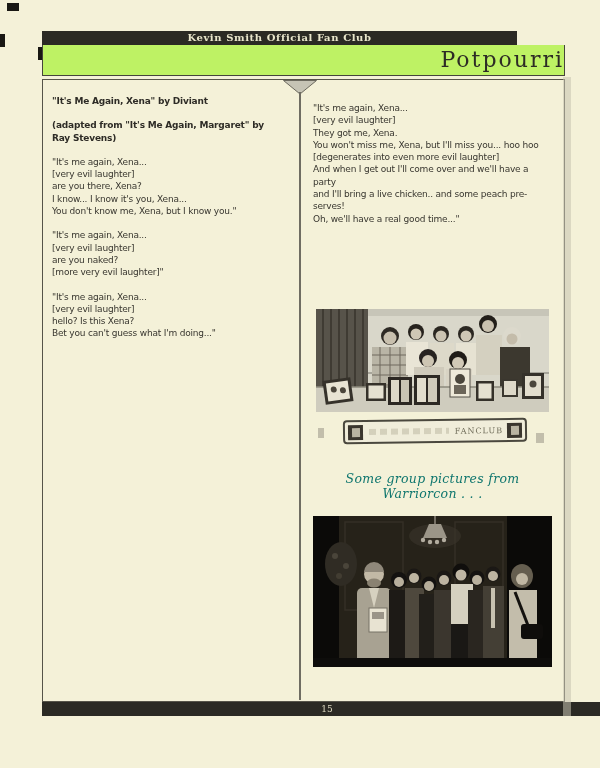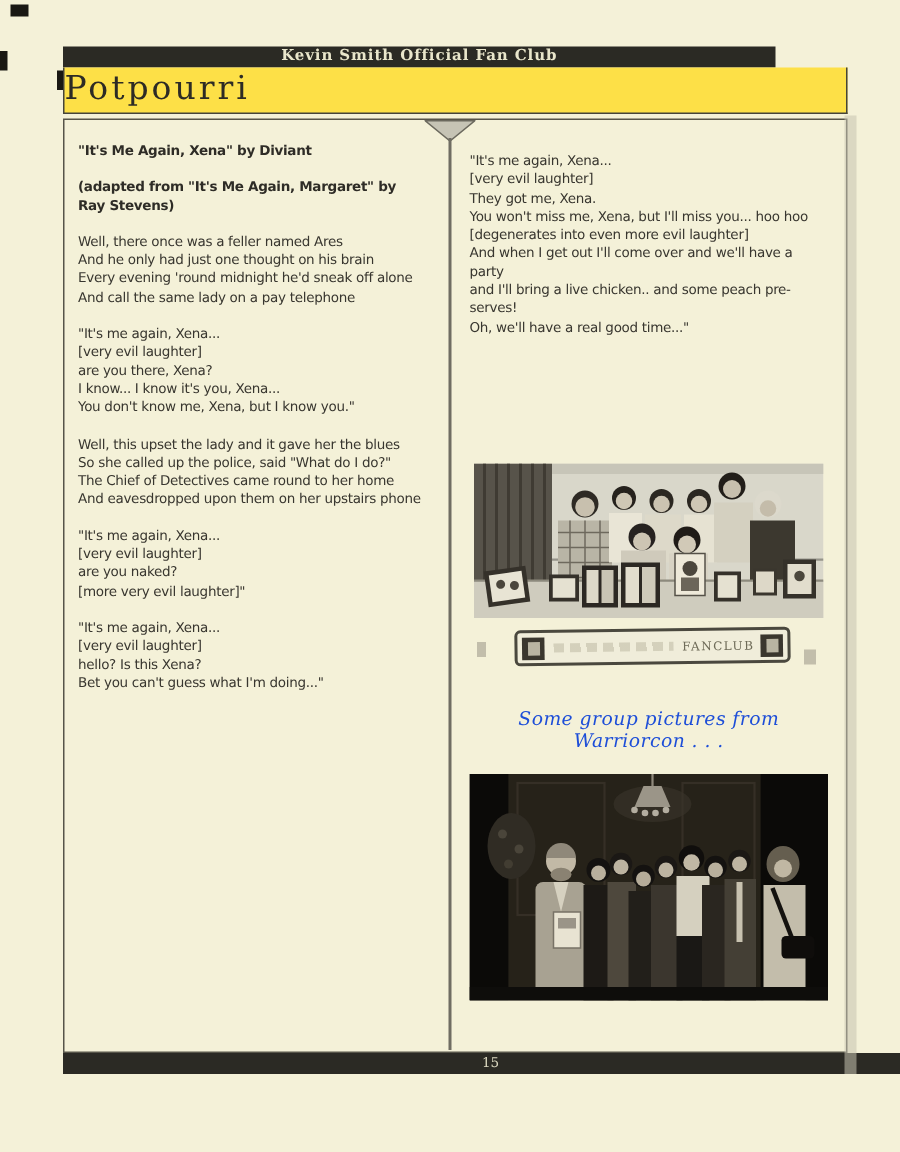--- a/index.html
+++ b/index.html
@@ -17,24 +17,24 @@
   .speck{position:absolute;background:#b5b2a0;opacity:.8;}
   .sp1{left:318px;top:428px;width:6px;height:10px;}
   .sp2{left:536px;top:433px;width:8px;height:10px;}
   
   .header-bar{
     left:42px;top:31px;width:475px;height:14px;background:#2b2a24;
     color:#e9e6cb;font-family:"DejaVu Serif",serif;font-weight:bold;
     font-size:10px;line-height:14px;text-align:center;letter-spacing:.6px;
   }
   .title-box{
-    left:42px;top:45px;width:521px;height:30px;background:#fde047;
+    left:42px;top:45px;width:521px;height:30px;background:#bef264;
     border:1px solid #45443b;border-top:none;
     color:#2d2b25;font-family:"DejaVu Serif",serif;
-    font-size:22px;line-height:30px;text-align:left;letter-spacing:2px;
+    font-size:22px;line-height:30px;text-align:right;letter-spacing:2px;
   }
   
   .content-box{
     left:42px;top:79px;width:521px;height:621px;
     border:1px solid #565449;background:#f4f1d8;
   }
   .divider-line{left:299px;top:92px;width:1.5px;height:608px;background:#6f6d62;}
   .divider-triangle{left:283px;top:80px;width:34px;height:15px;}
   
   .stanza{
@@ -63,21 +63,21 @@
     background:repeating-linear-gradient(90deg,#cdc9b4 0 7px,#f0edda 7px 11px);
     opacity:.8;}
   .banner-text{
     font-family:"DejaVu Serif",serif;font-weight:normal;font-size:8px;
     letter-spacing:1px;color:#6e6b58;flex:none;
   }
   
   .caption{
     left:316px;top:471px;width:233px;text-align:center;
     font-family:"DejaVu Serif",serif;font-style:italic;
-    font-size:12.5px;color:#1d4ed8;letter-spacing:.3px;
+    font-size:12.5px;color:#0f766e;letter-spacing:.3px;
   }
   
   .footer-bar{
     left:42px;top:702px;width:570px;height:14px;background:#2b2a24;
     color:#dbd8bf;font-family:"DejaVu Serif",serif;font-size:9px;
     line-height:14px;text-align:center;
   }
   .edge-shadow{left:563px;top:77px;width:8px;height:639px;background:#c6c3b1;opacity:.55;}
 </style>
 </head>
@@ -101,33 +101,25 @@
 
   <svg class="abs divider-triangle" viewBox="0 0 34 15">
     <polygon points="0.5,0.5 33.5,0.5 17,14" fill="#c6c4b5" stroke="#6b695e" stroke-width="1"></polygon>
   </svg>
   <div class="abs divider-line"></div>
 
   <div class="abs col-left">
     <p class="stanza bold">"It's Me Again, Xena" by Diviant</p>
     <p class="stanza bold">(adapted from "It's Me Again, Margaret" by
 Ray Stevens)</p>
-    <p class="stanza">Well, there once was a feller named Ares
-And he only had just one thought on his brain
-Every evening 'round midnight he'd sneak off alone
-And call the same lady on a pay telephone</p>
     <p class="stanza">"It's me again, Xena...
 [very evil laughter]
 are you there, Xena?
 I know... I know it's you, Xena...
 You don't know me, Xena, but I know you."</p>
-    <p class="stanza">Well, this upset the lady and it gave her the blues
-So she called up the police, said "What do I do?"
-The Chief of Detectives came round to her home
-And eavesdropped upon them on her upstairs phone</p>
     <p class="stanza">"It's me again, Xena...
 [very evil laughter]
 are you naked?
 [more very evil laughter]"</p>
     <p class="stanza">"It's me again, Xena...
 [very evil laughter]
 hello? Is this Xena?
 Bet you can't guess what I'm doing..."</p>
   </div>
 

